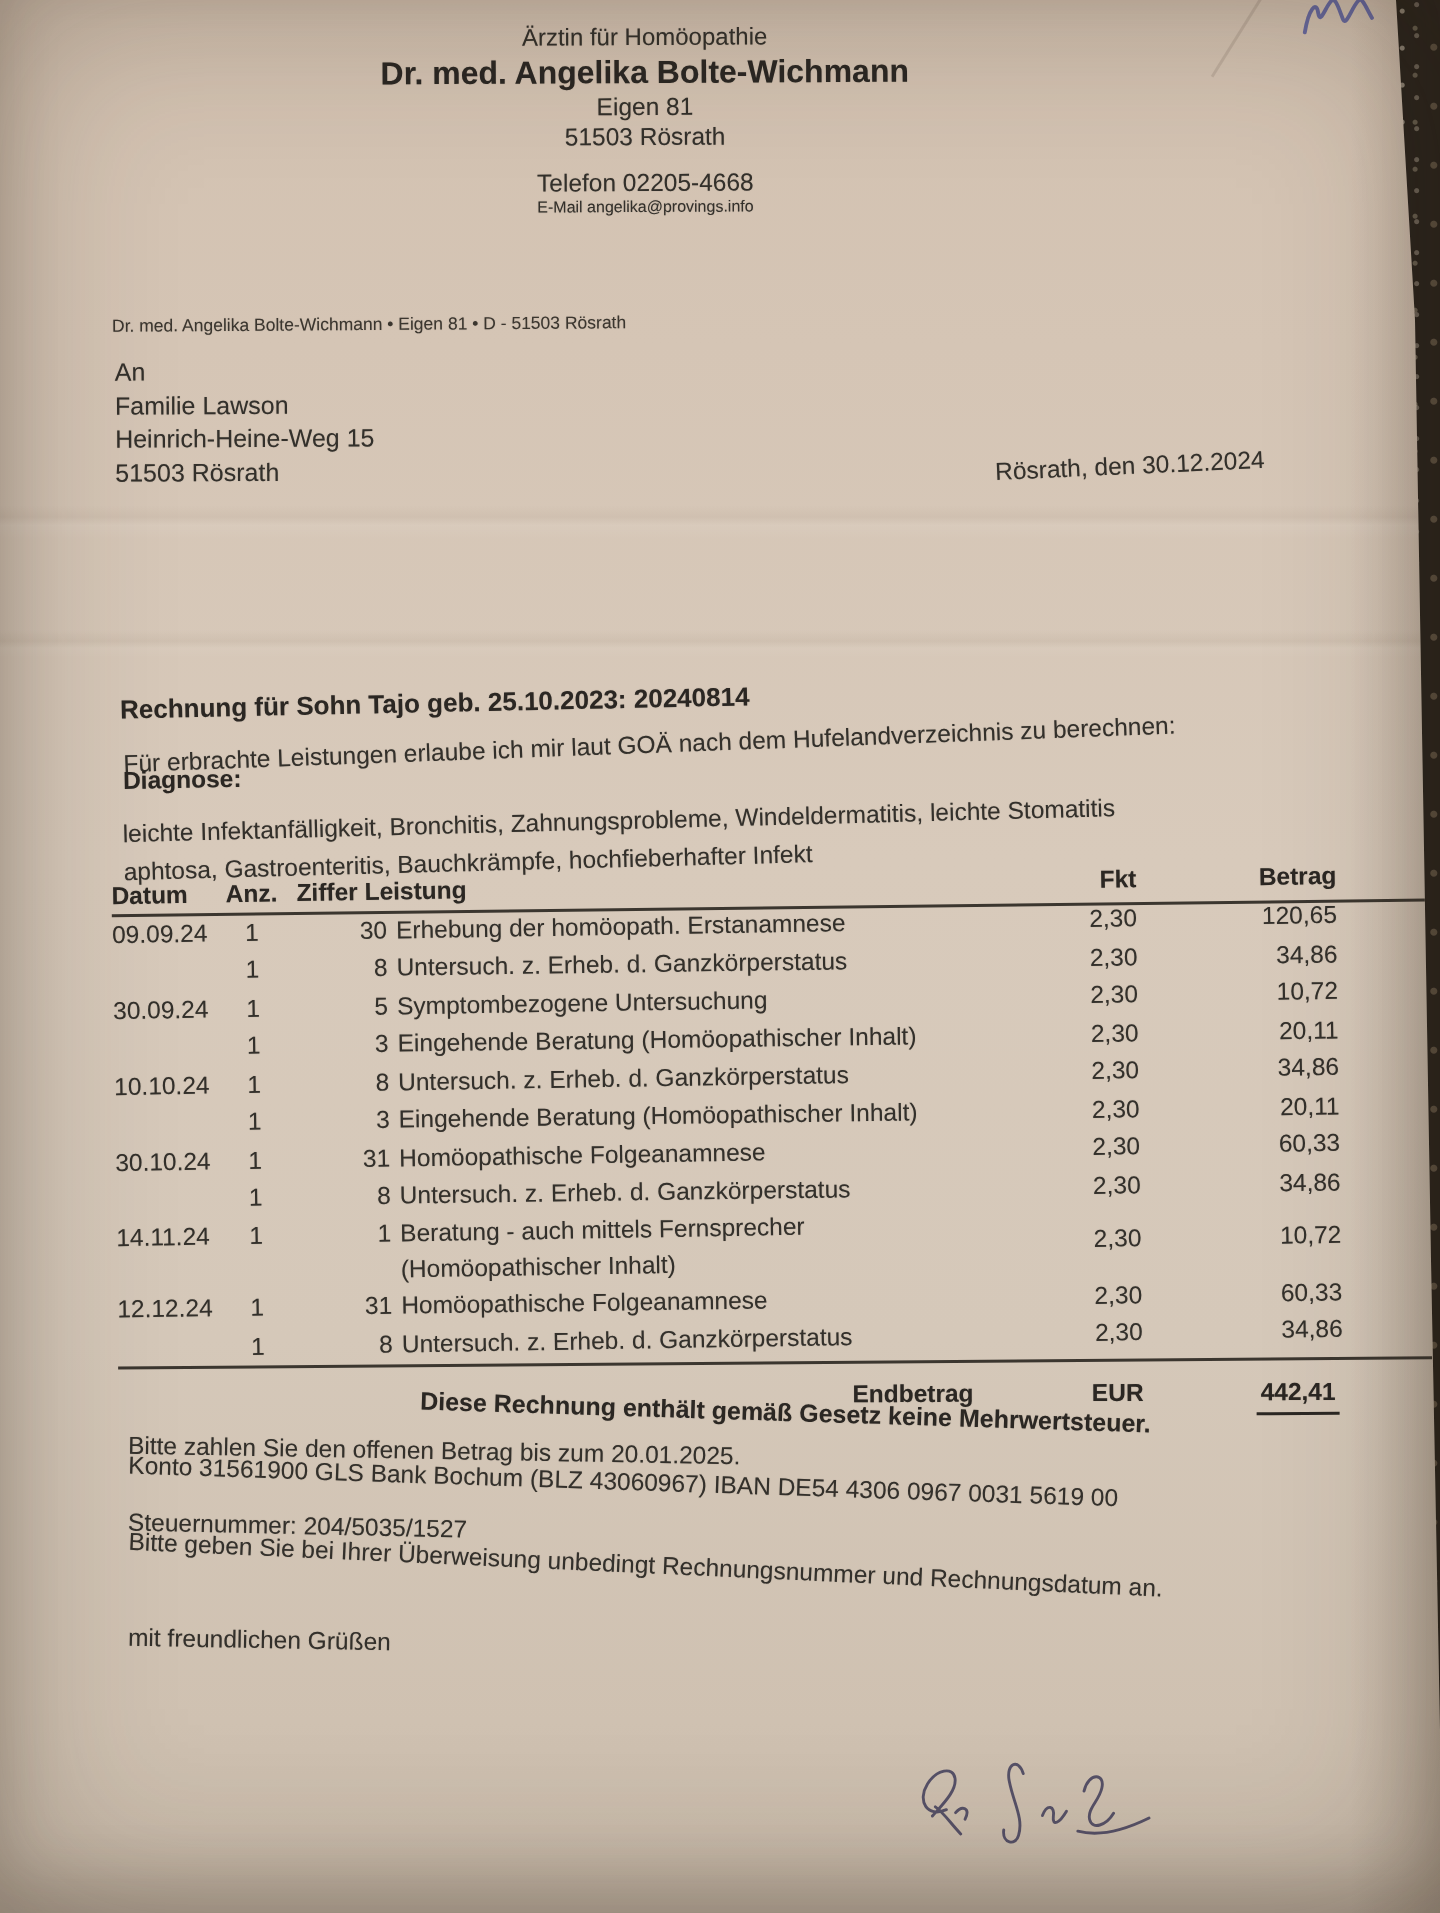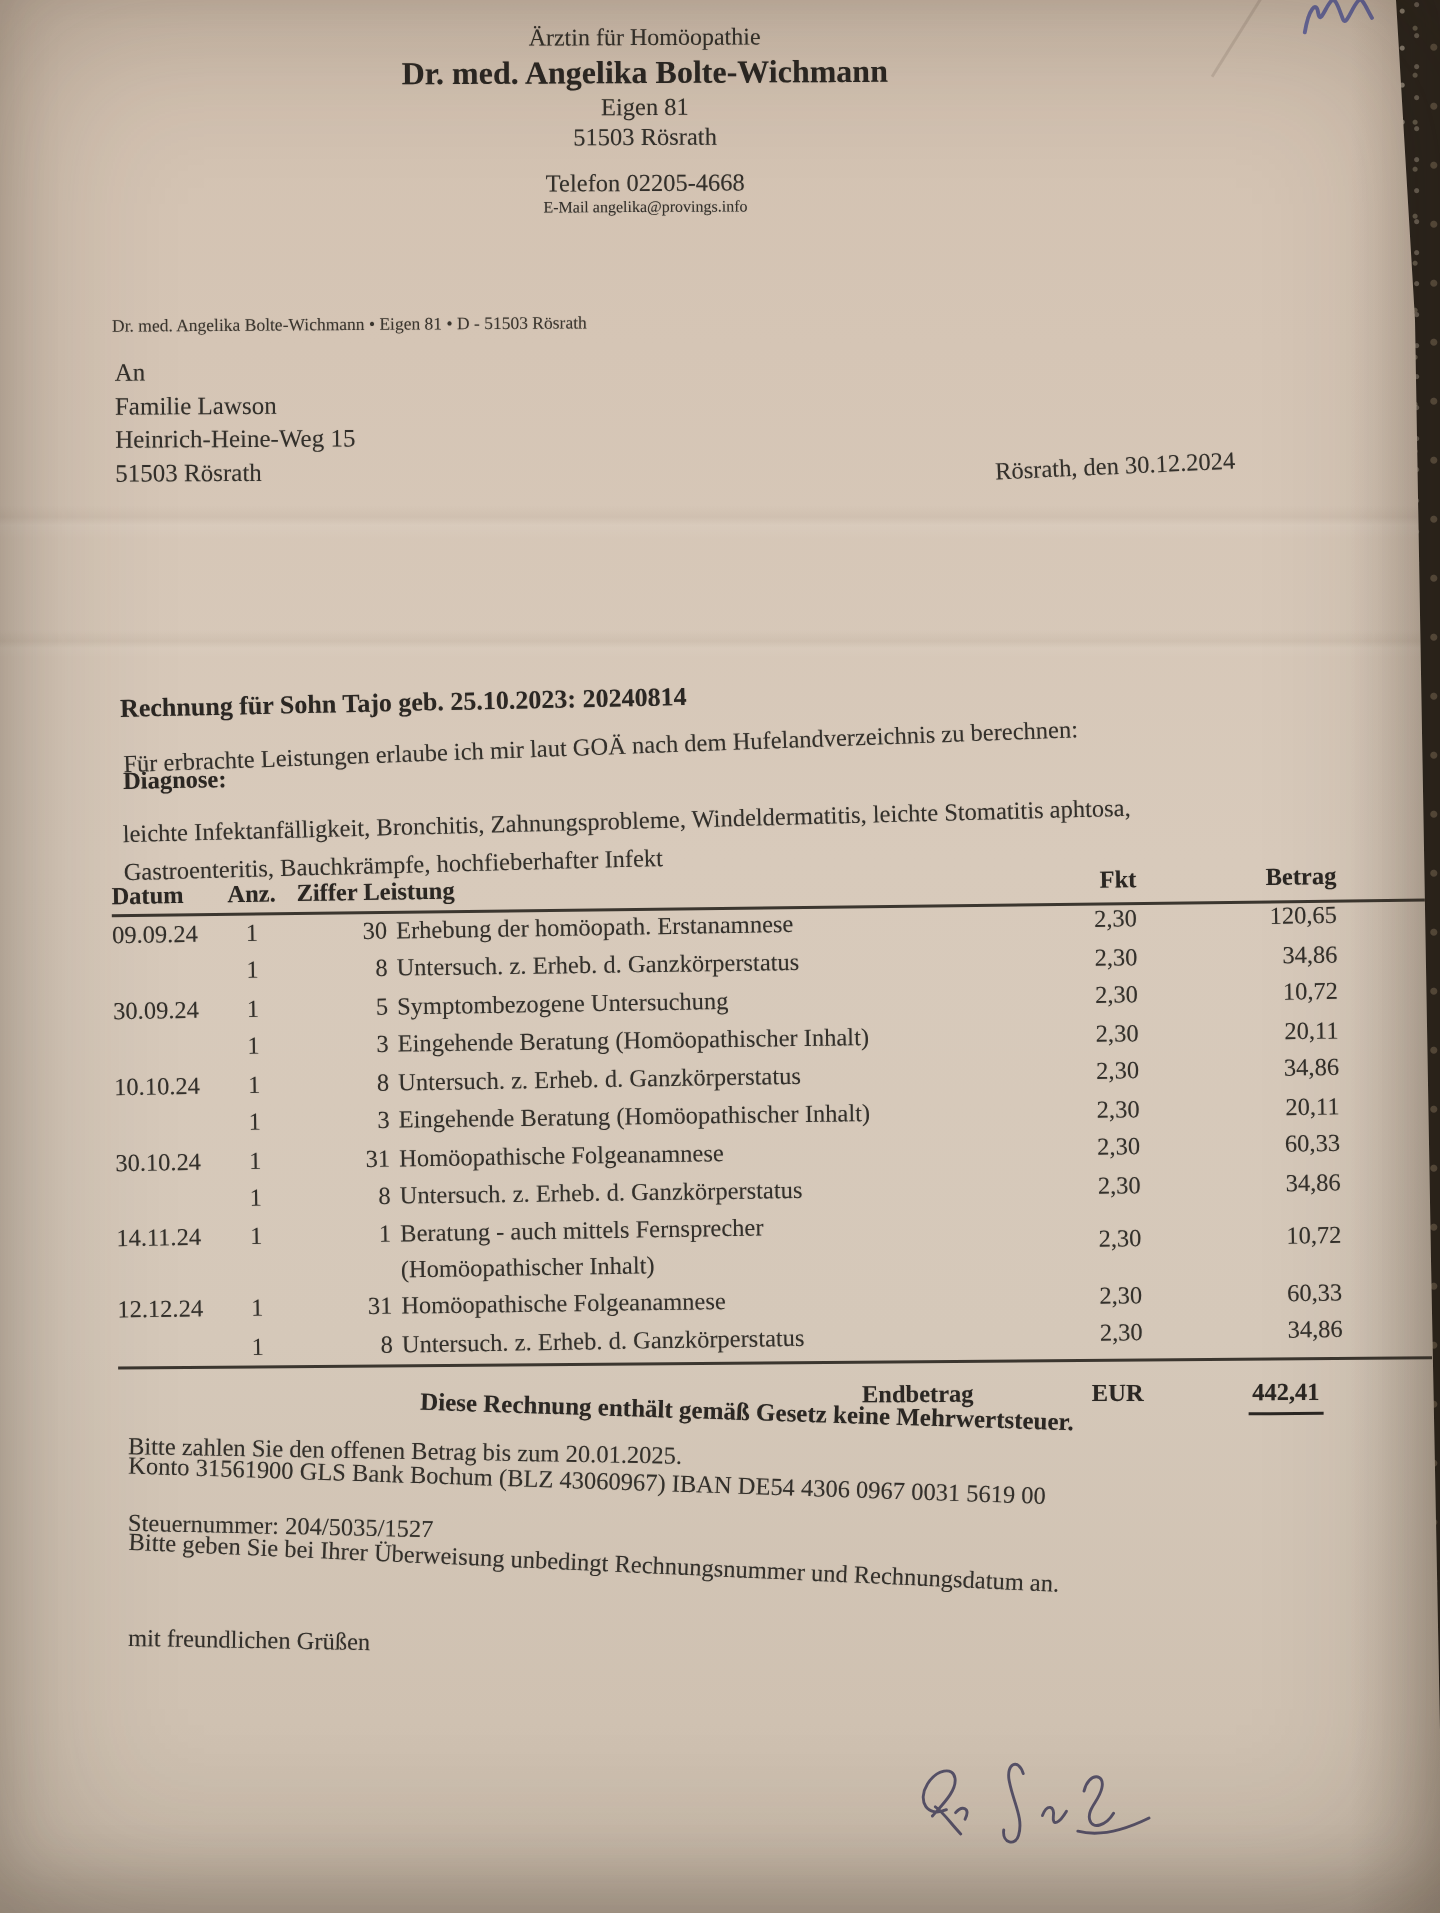--- a/index.html
+++ b/index.html
@@ -11,21 +11,20 @@
       radial-gradient(circle at 20% 30%, rgba(216,202,182,.55) 0 2px, transparent 3px),
       radial-gradient(circle at 70% 60%, rgba(190,175,150,.40) 0 2px, transparent 3px),
       radial-gradient(circle at 40% 80%, rgba(120,105,85,.65) 0 3px, transparent 4px),
       radial-gradient(circle at 85% 15%, rgba(228,213,192,.35) 0 2px, transparent 3px);
     background-size:41px 37px,53px 47px,67px 59px,29px 31px;
   }
   #paper{
     position:absolute;inset:0;
     clip-path:polygon(0 0,1396px 0,1415px 320px,1431px 1260px,1440px 1730px,1440px 1913px,0 1913px);
     background:linear-gradient(180deg,#d2c1b0 0%,#d5c5b5 18%,#d8cabb 45%,#d5c8b9 70%,#cfc1b1 90%,#c8baaa 100%);
-    font-family:Liberation Serif, serif;
   }
   .crease{position:absolute;pointer-events:none;}
   #crease-h1{left:0;top:505px;width:1440px;height:34px;
     background:linear-gradient(180deg,transparent,rgba(90,70,50,.05) 35%,rgba(255,255,255,.07) 60%,transparent);}
   #crease-h2{left:0;top:630px;width:1440px;height:28px;
     background:linear-gradient(180deg,transparent,rgba(90,70,50,.06) 40%,rgba(255,255,255,.05) 65%,transparent);}
   #crease-d1{left:1236px;top:-12px;width:3px;height:96px;background:rgba(70,55,40,.14);transform:rotate(32deg);}
   #edge-shade{right:0;top:0;width:90px;height:1913px;
     background:linear-gradient(90deg,transparent,rgba(70,52,34,.16));}
   #vignette{position:absolute;inset:0;pointer-events:none;
@@ -62,21 +61,21 @@
   .cell-betrag{width:200px;text-align:right;}
   .two-line .cell-fkt,.two-line .cell-betrag{padding-top:17px;}
   .desc-line2:empty{display:none;}
   #head-row{height:38px;line-height:36px;}
   #head-row .cell-zl{flex:1;padding-left:10px;}
   #rule-top{position:absolute;left:0;top:39px;width:1314px;height:2.5px;background:#3b362f;transform:rotate(.12deg);}
   #rule-bottom{position:absolute;left:0;top:494px;width:1314px;height:2.5px;background:#3b362f;transform:rotate(.35deg);}
   #total-row{margin-top:18px;transform:rotate(.5deg);}
   #total-row .cell-desc{text-align:right;padding-right:10px;}
   #total-row .cell-fkt{text-align:right;padding-left:55px;}
-  .amount-underline{display:inline-block;border-bottom:3px solid #2b2723;padding:0 4px 1px 4px;margin-right:20px;}
+  .amount-underline{display:inline-block;border-bottom:3px solid #2b2723;padding:0 4px 1px 4px;margin-right:4px;}
 
   #tax-note{left:420px;top:1398px;font-size:25px;transform:rotate(1.8deg);}
   #pay-due{left:128px;top:1437px;font-size:24.5px;transform:rotate(1deg);}
   #pay-bank{left:128px;top:1472px;font-size:24.5px;width:1240px;transform:rotate(1.9deg);}
   #pay-tax{left:128px;top:1512px;font-size:24.5px;transform:rotate(1.2deg);}
   #pay-ref{left:128px;top:1556px;font-size:24.5px;width:1250px;transform:rotate(2.6deg);}
   #closing{left:128px;top:1626px;font-size:24.5px;transform:rotate(1deg);}
 
   #signature{position:absolute;left:900px;top:1735px;width:270px;height:155px;transform:rotate(-4deg);}
   #pen-scribble{position:absolute;left:1300px;top:-5px;width:96px;height:42px;}

